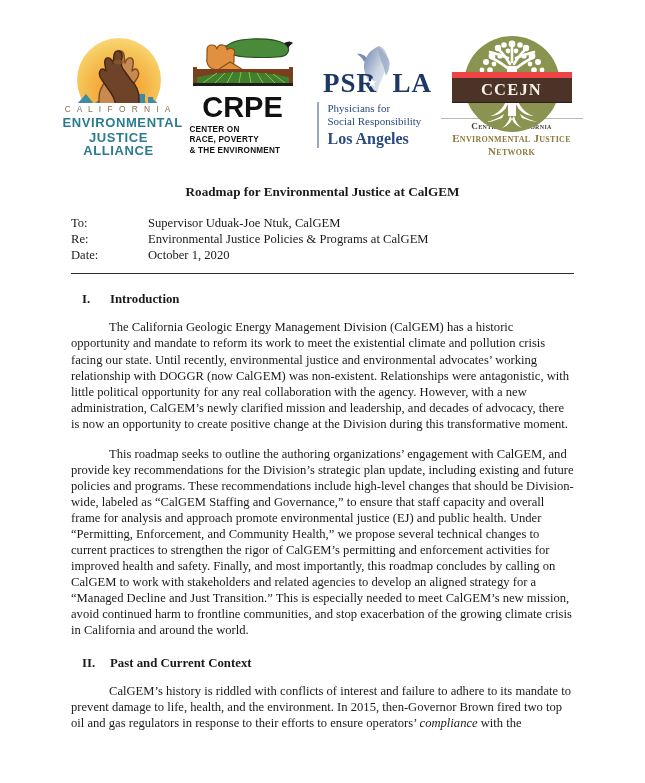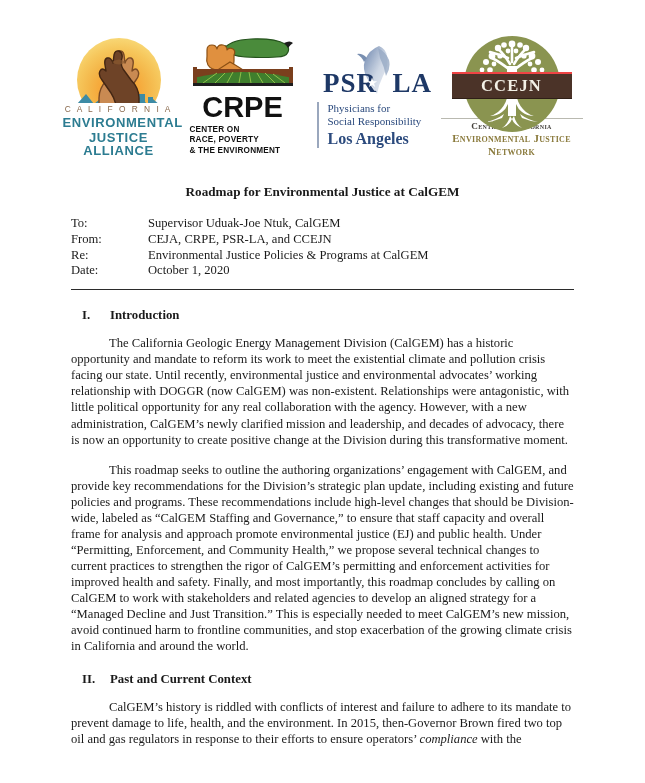--- a/index.html
+++ b/index.html
@@ -221,21 +221,21 @@
     border-radius: 50%;
     background: #8a9450;
   }
   .ccejn-banner {
     position: absolute;
     left: -12px;
     top: 36px;
     width: 120px;
     height: 24px;
     background: #4b3328;
-    border-top: 2px solid #ef4444;
+    border-top: 6px solid #ef4444;
     border-bottom: 1px solid #2f1f17;
     display: flex;
     align-items: center;
     justify-content: center;
   }
   .ccejn-banner span {
     font-family: "Liberation Serif", serif;
     font-weight: 700;
     font-size: 16.5px;
     letter-spacing: 1.2px;
@@ -498,24 +498,20 @@
   <div class="doc">
 
     <div class="doc-title">Roadmap for Environmental Justice at CalGEM</div>
 
     <div class="memo">
       <div class="memo-row">
         <div class="memo-label">To:</div>
         <div class="memo-value">Supervisor Uduak-Joe Ntuk, CalGEM</div>
       </div>
       <div class="memo-row">
-        <div class="memo-label">From:</div>
-        <div class="memo-value">CEJA, CRPE, PSR-LA, and CCEJN</div>
-      </div>
-      <div class="memo-row">
         <div class="memo-label">Re:</div>
         <div class="memo-value">Environmental Justice Policies &amp; Programs at CalGEM</div>
       </div>
       <div class="memo-row">
         <div class="memo-label">Date:</div>
         <div class="memo-value">October 1, 2020</div>
       </div>
     </div>
 
     <hr class="rule">

